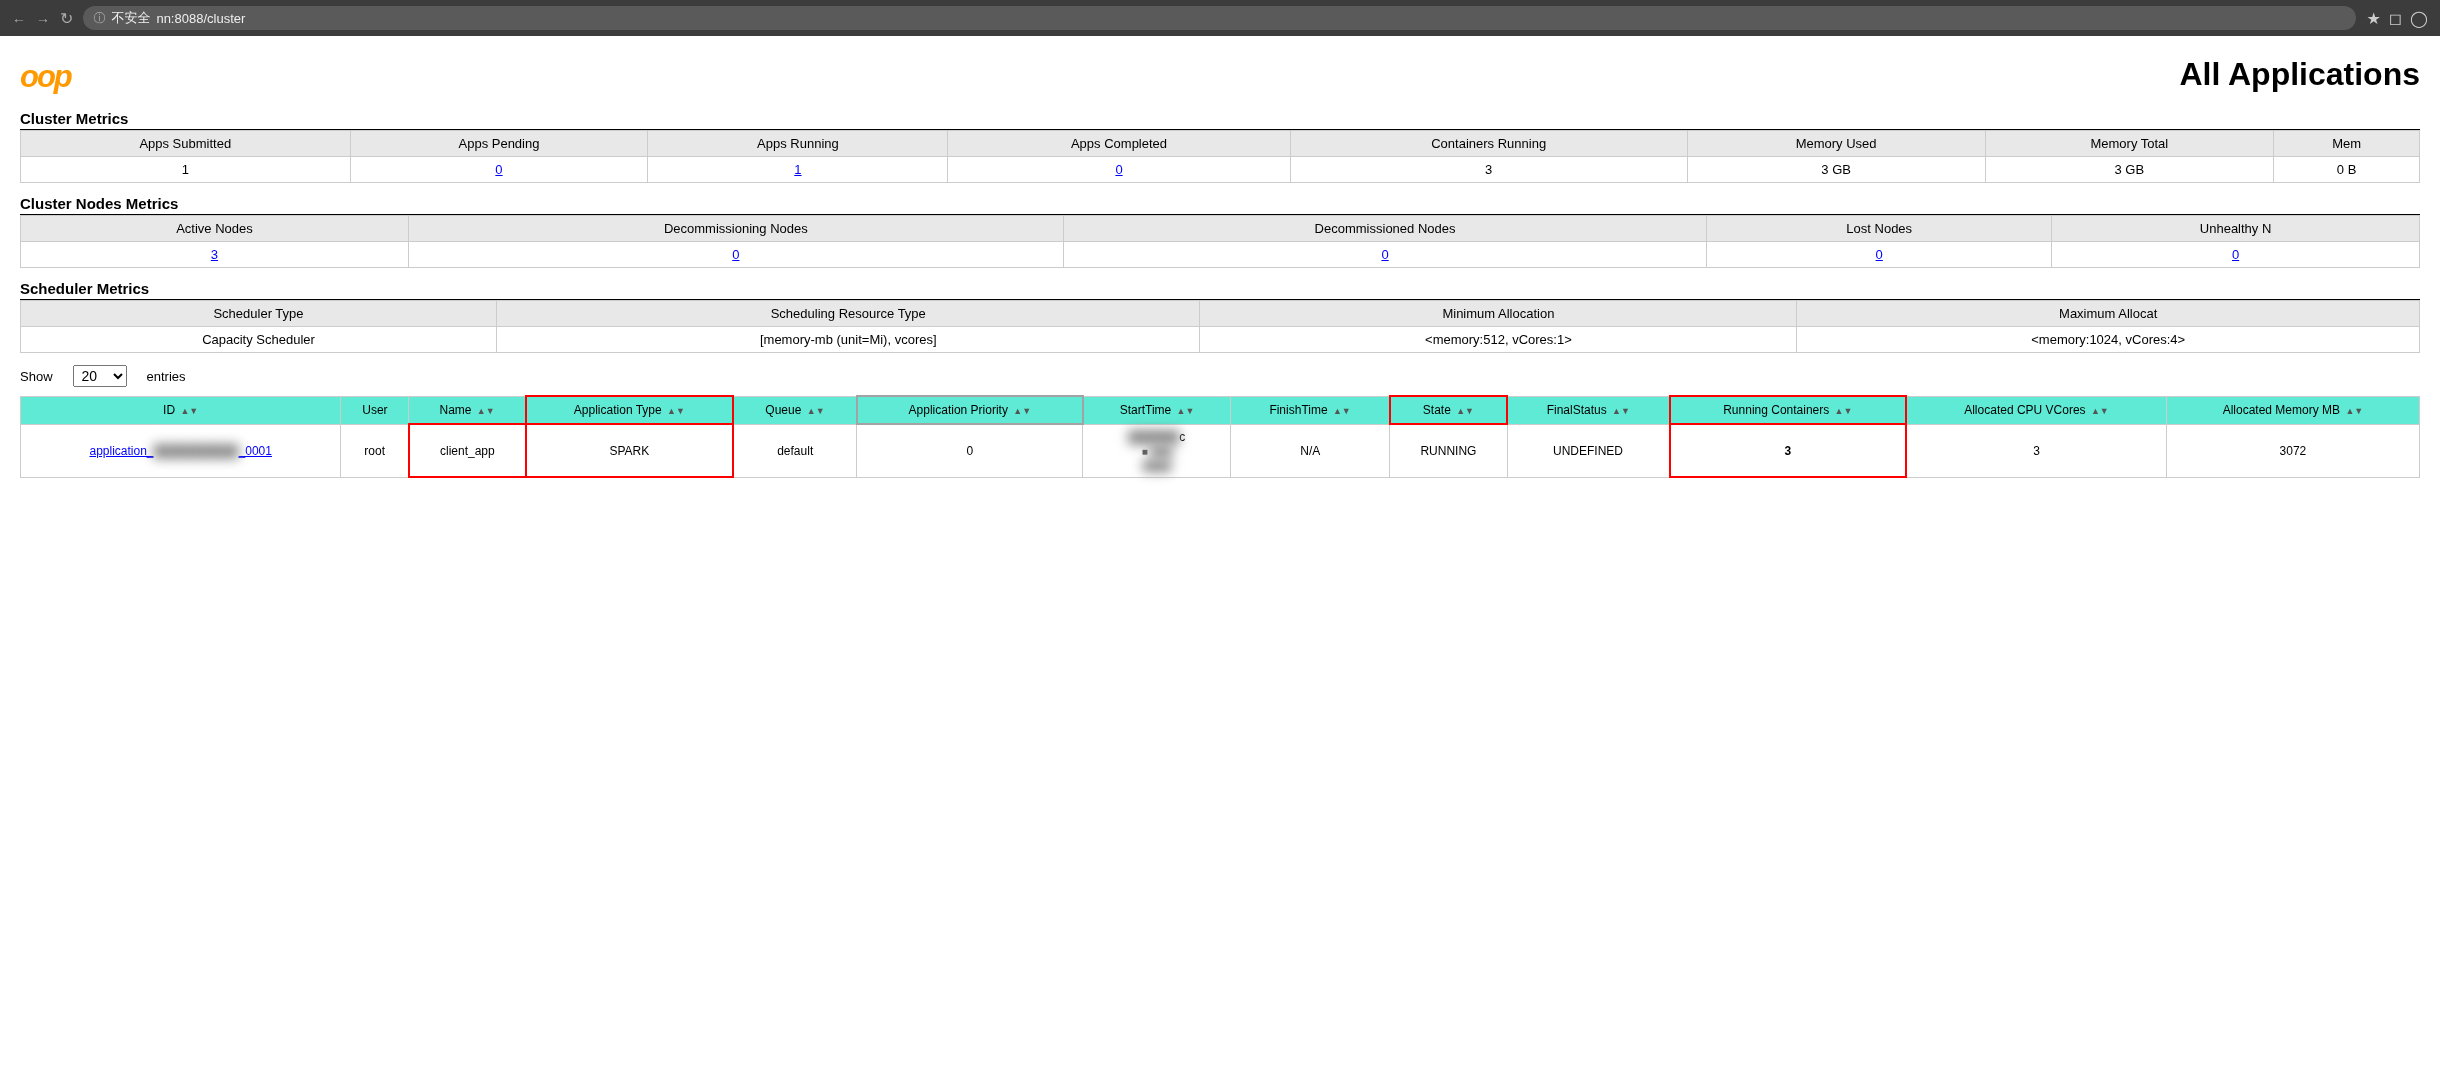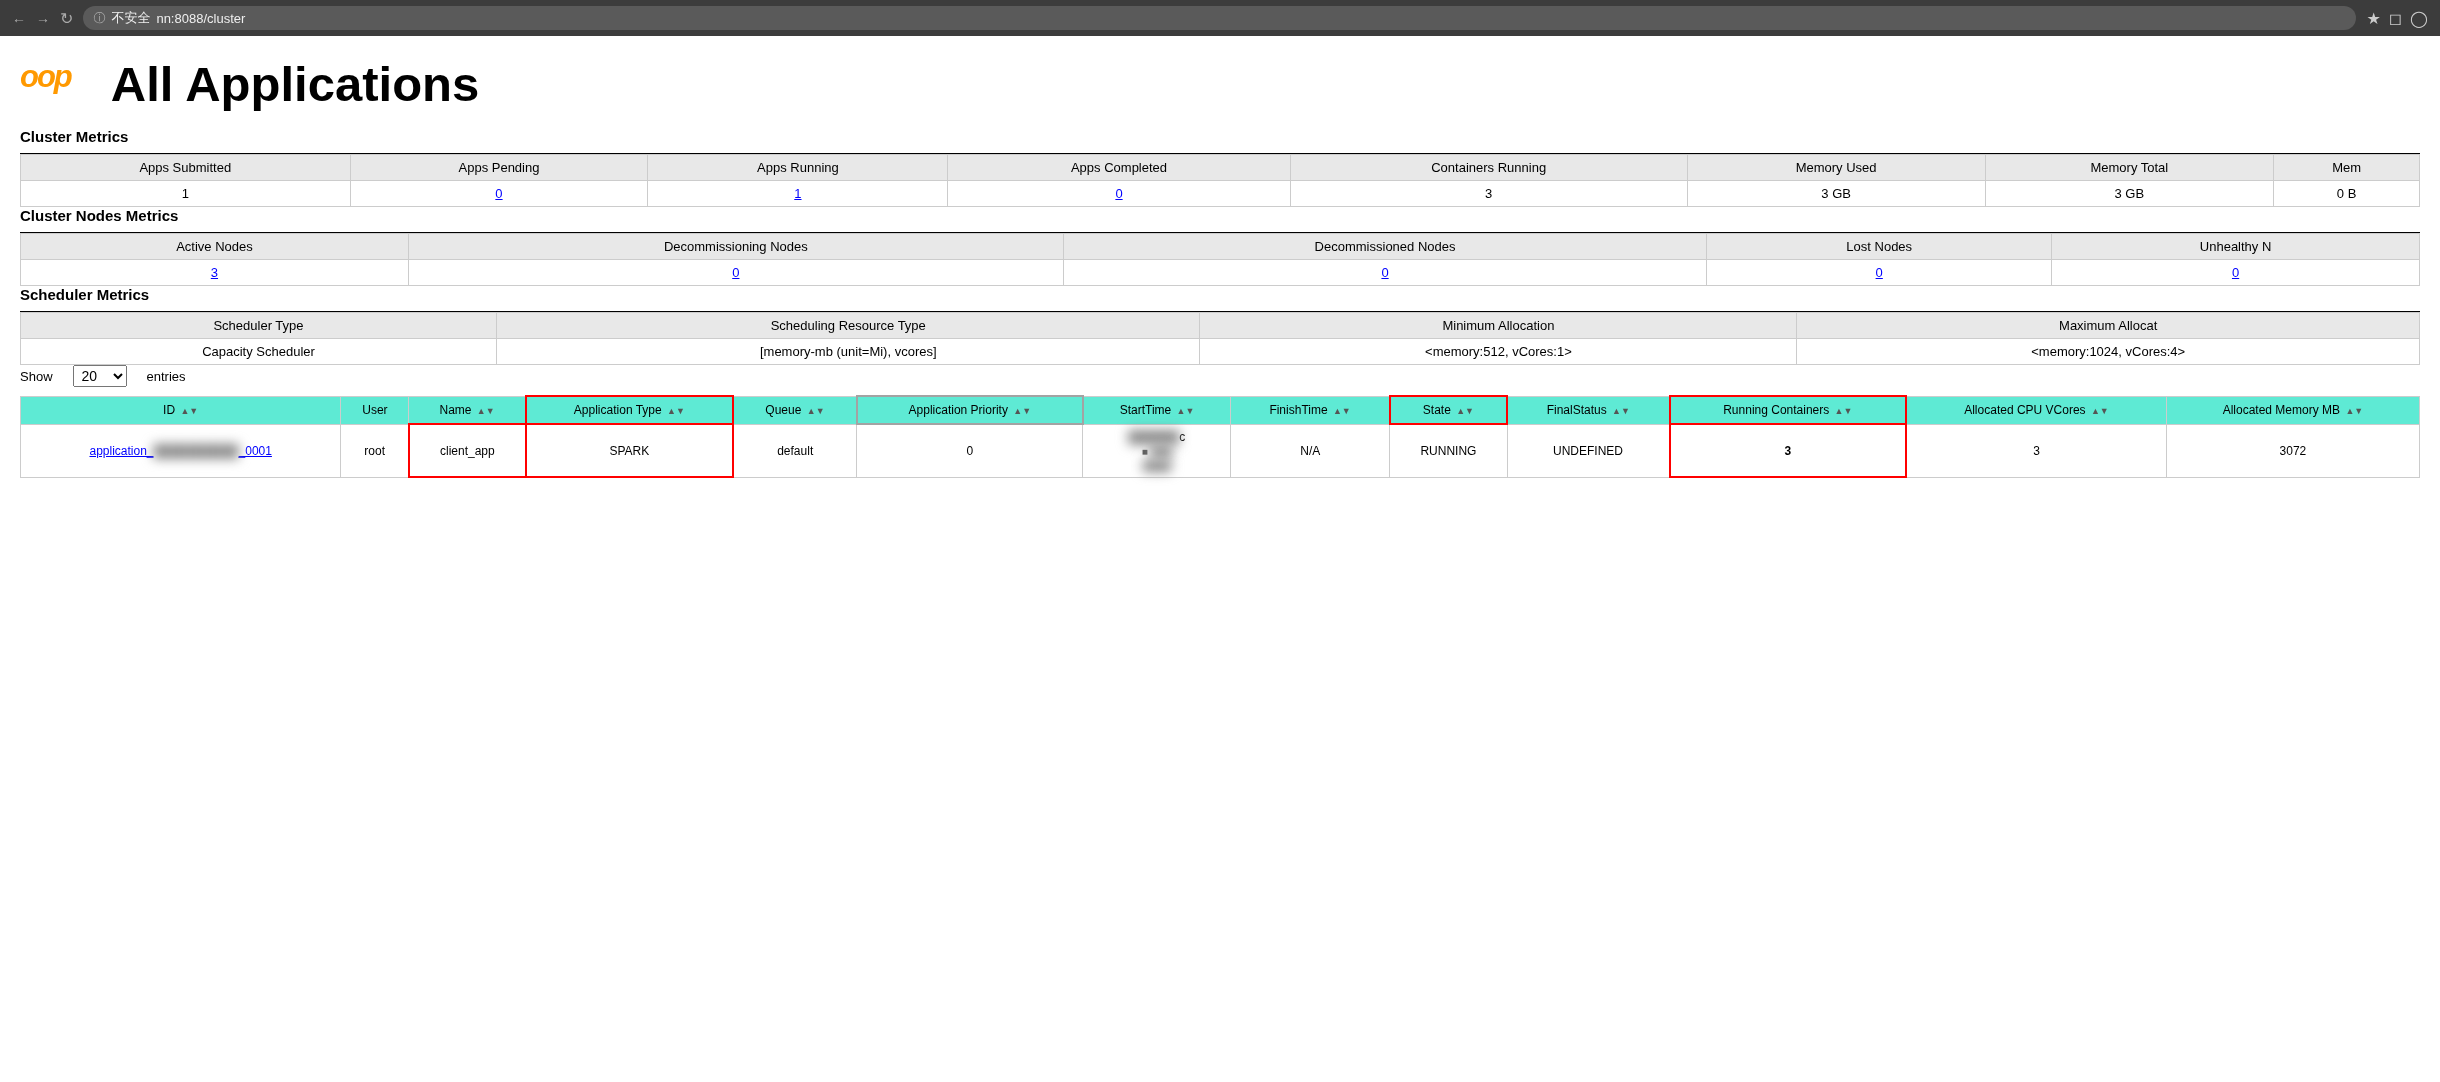--- a/index.html
+++ b/index.html
@@ -57,41 +57,41 @@
       font-size: 42px;
       font-weight: bold;
       color: #f90;
       letter-spacing: -2px;
       font-style: italic;
       margin-right: 40px;
       line-height: 1;
       
     }
     .page-title {
-      text-align: left;
+      text-align: right;
       flex: 1;
-      font-size: 49px;
+      font-size: 32px;
       font-weight: bold;
       padding-top: 4px;
     }
 
     
     .section-title {
       font-size: 15px;
       font-weight: bold;
       border-bottom: 1px solid #000;
-      padding-bottom: 8px;
+      padding-bottom: 2px;
       margin-bottom: 0;
     }
 
     
     .metrics-table {
       width: 100%;
       border-collapse: collapse;
-      margin-bottom: 0;
+      margin-bottom: 12px;
       padding-left: 8px;
     }
     .metrics-table th {
       background: #e8e8e8;
       border: 1px solid #ccc;
       padding: 5px 10px;
       text-align: center;
       font-weight: normal;
       font-size: 13px;
     }

